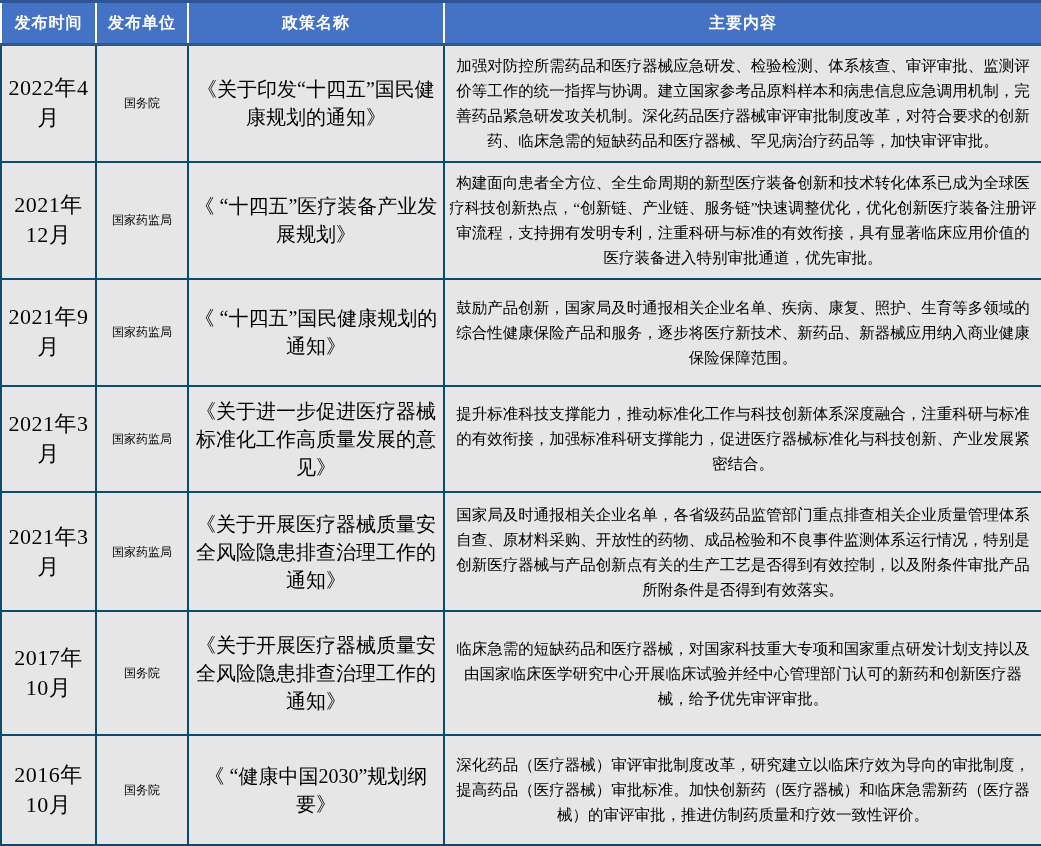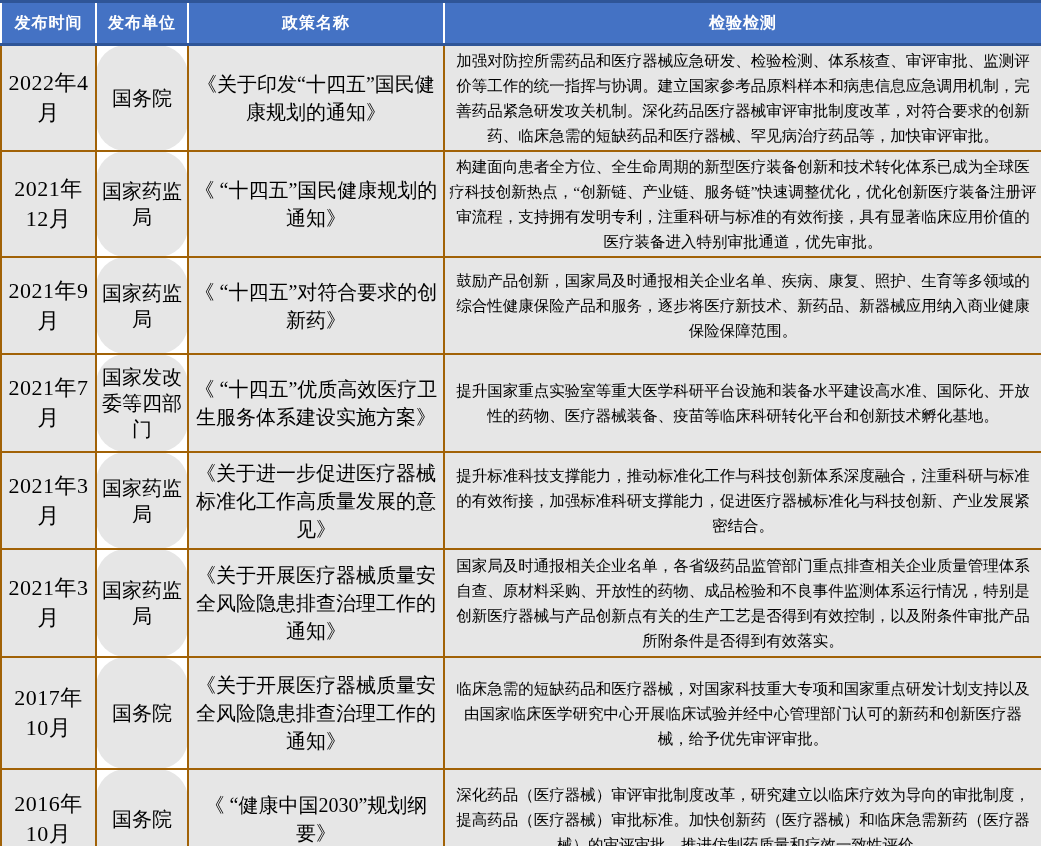--- a/index.html
+++ b/index.html
@@ -31,34 +31,33 @@
     height: 40px;
     border-left: 2px solid #ffffff;
     border-right: 2px solid #ffffff;
     border-top: 3px solid #2F5597;
     border-bottom: 3px solid #2F5597;
     padding: 0;
   }
   table.policy-table td {
     background: #E6E6E6;
     color: #000000;
-    border: 2px solid #a16207;
+    border: 2px solid #0c4a6e;
     vertical-align: middle;
     text-align: center;
     padding: 2px 4px;
   }
   td.col-date {
     font-size: 22px;
     letter-spacing: 0.5px;
   }
   td.col-agency {
-    font-size: 20px;
+    font-size: 12px;
     line-height: 26px;
     padding: 2px 8px;
-    border-radius: 30px;
   }
   td.col-policy {
     font-size: 20px;
     line-height: 28px;
     padding: 2px 10px;
   }
   td.col-content {
     font-size: 15.5px;
     line-height: 25px;
     text-align: justify;
@@ -74,47 +73,41 @@
     <col style="width:95px">
     <col style="width:92px">
     <col style="width:256px">
     <col style="width:598px">
   </colgroup>
   <thead>
     <tr>
       <th>发布时间</th>
       <th>发布单位</th>
       <th>政策名称</th>
-      <th>检验检测</th>
+      <th>主要内容</th>
     </tr>
   </thead>
   <tbody>
       <tr style="height: 102px;">
         <td class="col-date">2022年4月</td>
         <td class="col-agency">国务院</td>
         <td class="col-policy">《关于印发“十四五”国民健康规划的通知》</td>
         <td class="col-content">加强对防控所需药品和医疗器械应急研发、检验检测、体系核查、审评审批、监测评价等工作的统一指挥与协调。建立国家参考品原料样本和病患信息应急调用机制，完善药品紧急研发攻关机制。深化药品医疗器械审评审批制度改革，对符合要求的创新药、临床急需的短缺药品和医疗器械、罕见病治疗药品等，加快审评审批。</td>
       </tr>
       <tr style="height: 102px;">
         <td class="col-date">2021年12月</td>
         <td class="col-agency">国家药监局</td>
-        <td class="col-policy">《 “十四五”国民健康规划的通知》</td>
+        <td class="col-policy">《 “十四五”医疗装备产业发展规划》</td>
         <td class="col-content">构建面向患者全方位、全生命周期的新型医疗装备创新和技术转化体系已成为全球医疗科技创新热点，“创新链、产业链、服务链”快速调整优化，优化创新医疗装备注册评审流程，支持拥有发明专利，注重科研与标准的有效衔接，具有显著临床应用价值的医疗装备进入特别审批通道，优先审批。</td>
       </tr>
       <tr style="height: 97px;">
         <td class="col-date">2021年9月</td>
         <td class="col-agency">国家药监局</td>
-        <td class="col-policy">《 “十四五”对符合要求的创新药》</td>
+        <td class="col-policy">《 “十四五”国民健康规划的通知》</td>
         <td class="col-content">鼓励产品创新，国家局及时通报相关企业名单、疾病、康复、照护、生育等多领域的综合性健康保险产品和服务，逐步将医疗新技术、新药品、新器械应用纳入商业健康保险保障范围。</td>
-      </tr>
-      <tr style="height: 98px;">
-        <td class="col-date">2021年7月</td>
-        <td class="col-agency">国家发改委等四部门</td>
-        <td class="col-policy">《 “十四五”优质高效医疗卫生服务体系建设实施方案》</td>
-        <td class="col-content">提升国家重点实验室等重大医学科研平台设施和装备水平建设高水准、国际化、开放性的药物、医疗器械装备、疫苗等临床科研转化平台和创新技术孵化基地。</td>
       </tr>
       <tr style="height: 97px;">
         <td class="col-date">2021年3月</td>
         <td class="col-agency">国家药监局</td>
         <td class="col-policy">《关于进一步促进医疗器械标准化工作高质量发展的意见》</td>
         <td class="col-content">提升标准科技支撑能力，推动标准化工作与科技创新体系深度融合，注重科研与标准的有效衔接，加强标准科研支撑能力，促进医疗器械标准化与科技创新、产业发展紧密结合。</td>
       </tr>
       <tr style="height: 108px;">
         <td class="col-date">2021年3月</td>
         <td class="col-agency">国家药监局</td>

